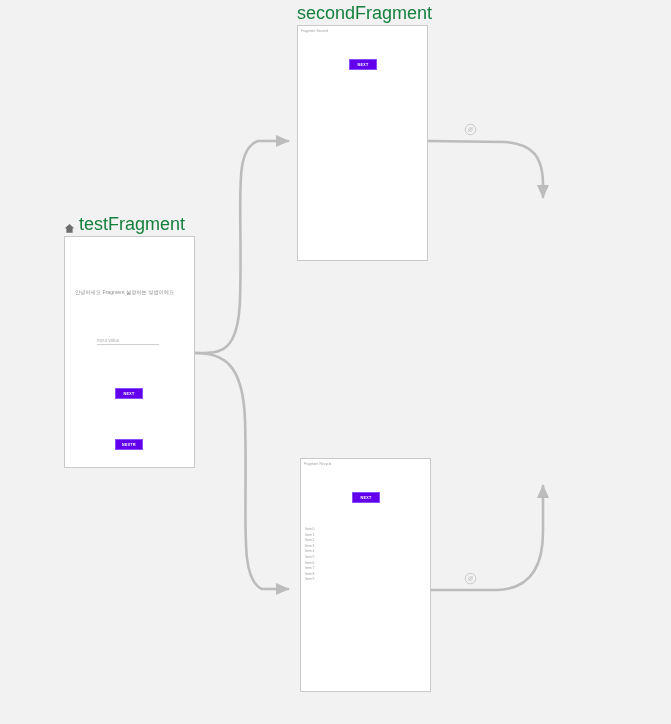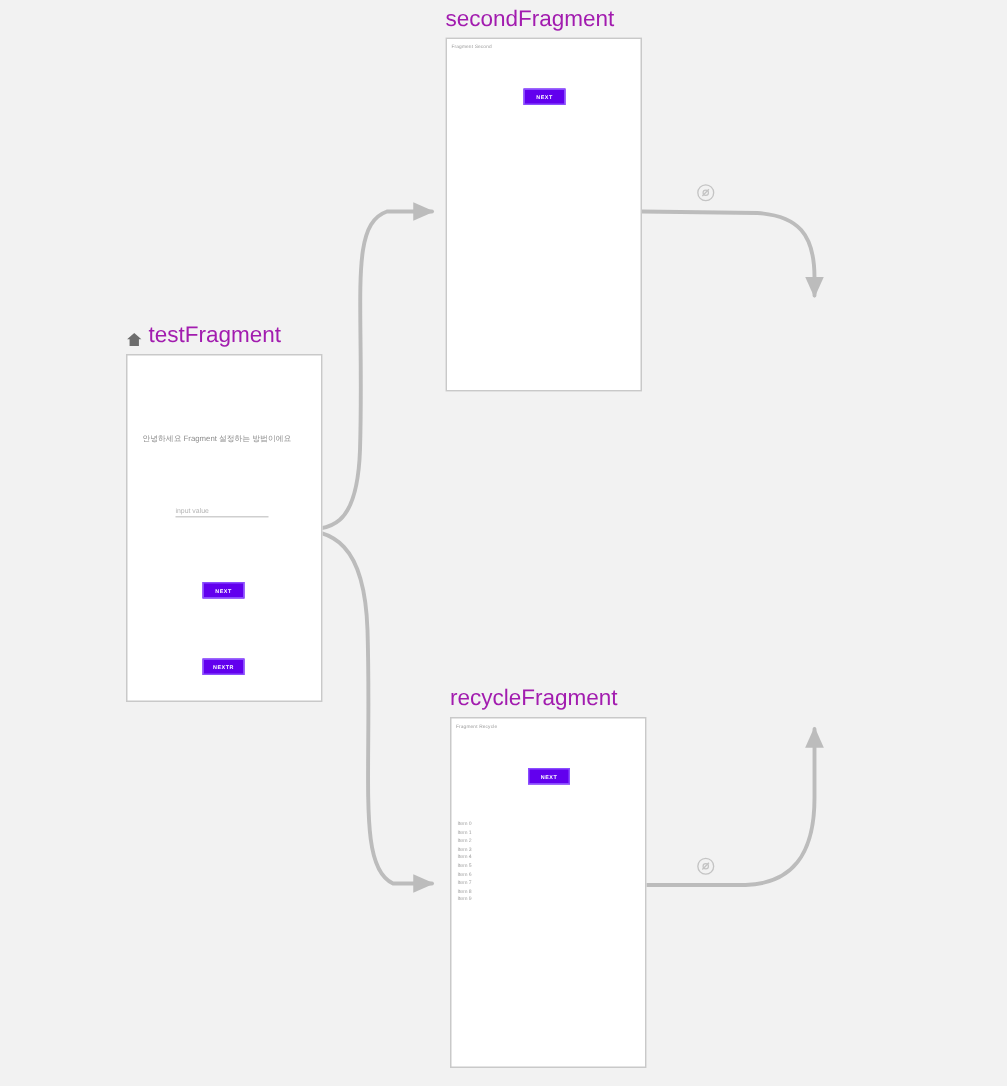--- a/index.html
+++ b/index.html
@@ -29,22 +29,22 @@
     width: 671px;
     height: 724px;
     pointer-events: none;
   }
 
   
   .node {
     position: absolute;
   }
   .node-title {
-    font-size: 15px;
-    color: #a21caf;
+    font-size: 18px;
+    color: #15803d;
     line-height: 16px;
     margin-bottom: 4px;
     white-space: nowrap;
     display: flex;
     align-items: center;
     gap: 4px;
   }
   .home-icon {
     display: inline-block;
     width: 11px;
@@ -148,21 +148,21 @@
   </div>
 
   <div class="action-badge" style="left:464px; top:571px;">
     <svg viewBox="0 0 16 16" width="13" height="13" xmlns="http://www.w3.org/2000/svg">
       <circle cx="8" cy="8" r="6.5" fill="none" stroke="#c4c4c4" stroke-width="1.1"></circle>
       <path d="M 5.2 10.6 L 10.6 5.2" stroke="#c4c4c4" stroke-width="1.1"></path>
       <circle cx="8" cy="8" r="2.2" fill="none" stroke="#c4c4c4" stroke-width="1"></circle>
     </svg>
   </div>
 
-  <div class="node" style="left:64px; top:216px;margin-left:20px;">
+  <div class="node" style="left:64px; top:216px;">
     <div class="node-title">
       <span class="home-icon">
         <svg viewBox="0 0 12 12" width="11" height="11" xmlns="http://www.w3.org/2000/svg">
           <path d="M 6 1 L 11.2 5.6 L 9.4 5.6 L 9.4 10.6 L 2.6 10.6 L 2.6 5.6 L 0.8 5.6 Z" fill="#6d6d6d"></path>
         </svg>
       </span>
       <span>testFragment</span>
     </div>
     <div class="screen" style="width:129px; height:230px;">
       <div class="hello-text" style="left:10px; top:52px;">안녕하세요 Fragment 설정하는 방법이에요</div>
@@ -177,23 +177,20 @@
       <span>secondFragment</span>
     </div>
     <div class="screen" style="width:129px; height:234px;">
       <div class="tv-label">Fragment Second</div>
       <div class="btn" style="left:51px; top:33px; width:28px; height:11px;">NEXT</div>
     </div>
   </div>
 
 
   <div class="node" style="left:300px; top:458px;">
-    <div class="node-title">
-      <span>recycleFragment</span>
-    </div>
     <div class="screen" style="width:129px; height:232px;">
       <div class="tv-label">Fragment Recycle</div>
       <div class="btn" style="left:51px; top:33px; width:28px; height:11px;">NEXT</div>
       <div class="list" style="left:4px; top:68px;">
         <div class="list-item">Item 0</div>
         <div class="list-item">Item 1</div>
         <div class="list-item">Item 2</div>
         <div class="list-item">Item 3</div>
         <div class="list-item">Item 4</div>
         <div class="list-item">Item 5</div>

